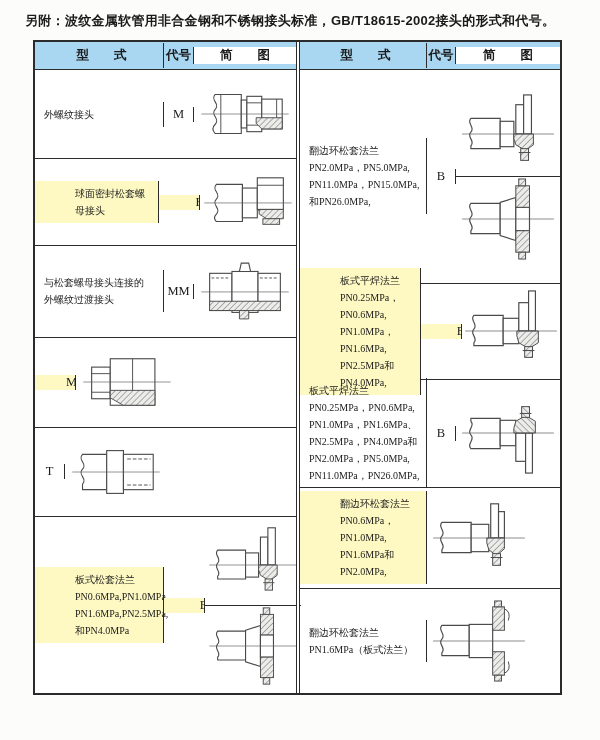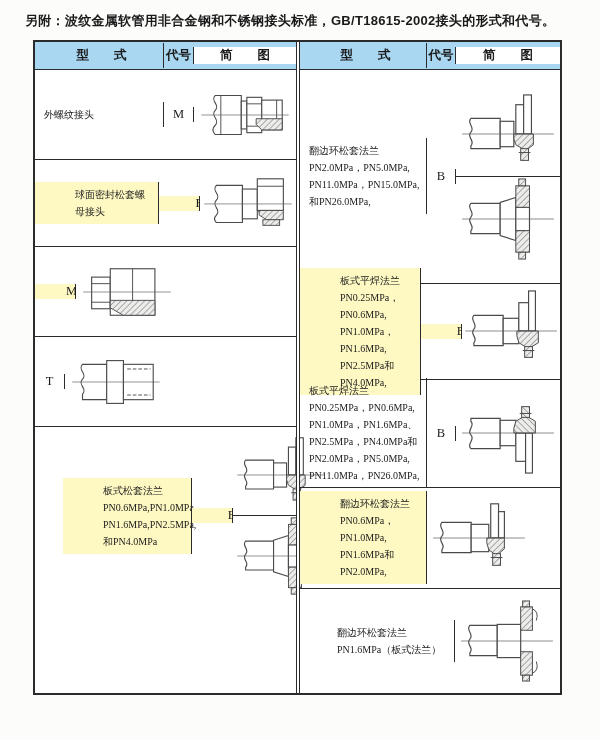--- a/index.html
+++ b/index.html
@@ -21,21 +21,21 @@
     width:525px;height:651px;
     border:2px solid #2b2b2b;
     display:flex;flex-direction:row;
     background:#fff;
   }
   .half{display:flex;flex-direction:column;}
   .half.left{width:261px;}
   .half.right{width:260px;}
   .vdiv{width:4px;border-left:1px solid #2b2b2b;border-right:1px solid #2b2b2b;background:#fff;}
   .row{display:flex;flex-direction:row;border-bottom:1px solid #2b2b2b;box-sizing:border-box;align-items:center;}
-  .row:last-child{border-bottom:none;margin-left:28px;}
+  .row:last-child{border-bottom:none;}
   .cell{box-sizing:border-box;}
   .type,.code{border-right:1px solid #2b2b2b;}
   .left .type{width:129px;}
   .left .code{width:30px;}
   .left .diag{width:102px;}
   .right .type{width:127px;}
   .right .code{width:29px;}
   .right .diag{width:104px;}
   .hrow{height:28px;background:#a9d7f2;border-bottom:1px solid #2b2b2b;box-sizing:border-box;}
   .hrow .cell{
@@ -118,20 +118,38 @@
           <rect class="s" x="60" y="17" width="28" height="34"></rect>
           <line class="s2" x1="60" y1="25" x2="88" y2="25"></line>
           <path class="s2" d="M60,51 q9,7 18,3"></path>
           <polygon class="h" points="62,51 88,51 88,61 70,61 62,56"></polygon>
           <rect class="h" x="66" y="61" width="18" height="6"></rect>
           <line class="cl" x1="3" y1="44" x2="97" y2="44"></line>
         </svg>
       </div>
     </div>
 
+    <div class="row lr3">
+      <div class="cell type">与松套螺母接头连接的
+外螺纹过渡接头</div>
+      <div class="cell code">MM</div>
+      <div class="cell diag">
+        <svg viewBox="0 0 100 86" width="96" height="80">
+          <rect class="s" x="12" y="24" width="24" height="40"></rect>
+          <line class="s2" x1="14" y1="29" x2="34" y2="29" stroke-dasharray="3,2"></line>
+          <rect class="s" x="36" y="22" width="28" height="44"></rect>
+          <path class="s" d="M44,22 L46,13 L54,13 L56,22 Z"></path>
+          <rect class="s" x="64" y="24" width="24" height="40"></rect>
+          <line class="s2" x1="66" y1="29" x2="86" y2="29" stroke-dasharray="3,2"></line>
+          <rect class="h" x="12" y="54" width="76" height="10"></rect>
+          <polygon class="h" points="44,64 44,73 54,73 54,64"></polygon>
+          <line class="cl" x1="3" y1="44" x2="97" y2="44"></line>
+        </svg>
+      </div>
+    </div>
 
     <div class="row lr4">
       <div class="cell code hl">MF</div>
       <div class="cell diag">
         <svg viewBox="0 0 100 86" width="96" height="80">
           <rect class="s" x="12" y="27" width="20" height="34"></rect>
           <line class="s2" x1="12" y1="34" x2="32" y2="34"></line>
           <line class="s2" x1="12" y1="54" x2="32" y2="54"></line>
           <rect class="s" x="32" y="18" width="48" height="50"></rect>
           <line class="s2" x1="56" y1="18" x2="56" y2="68"></line>

